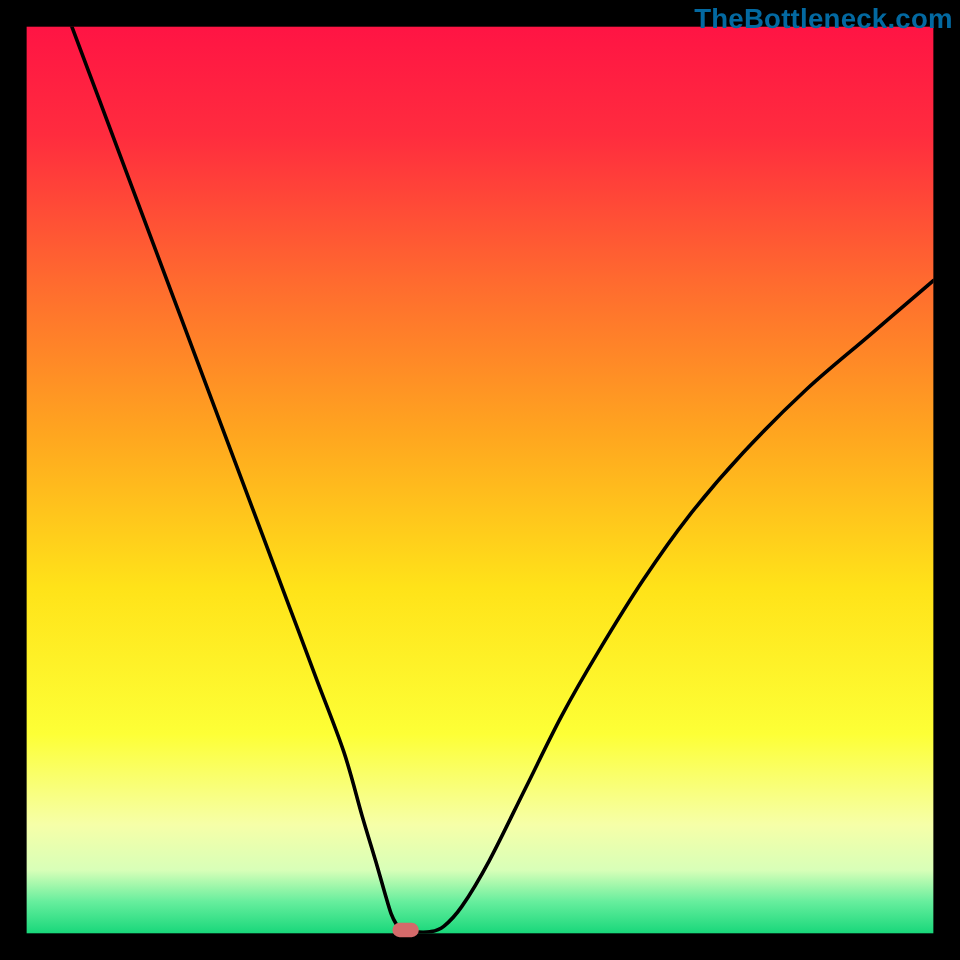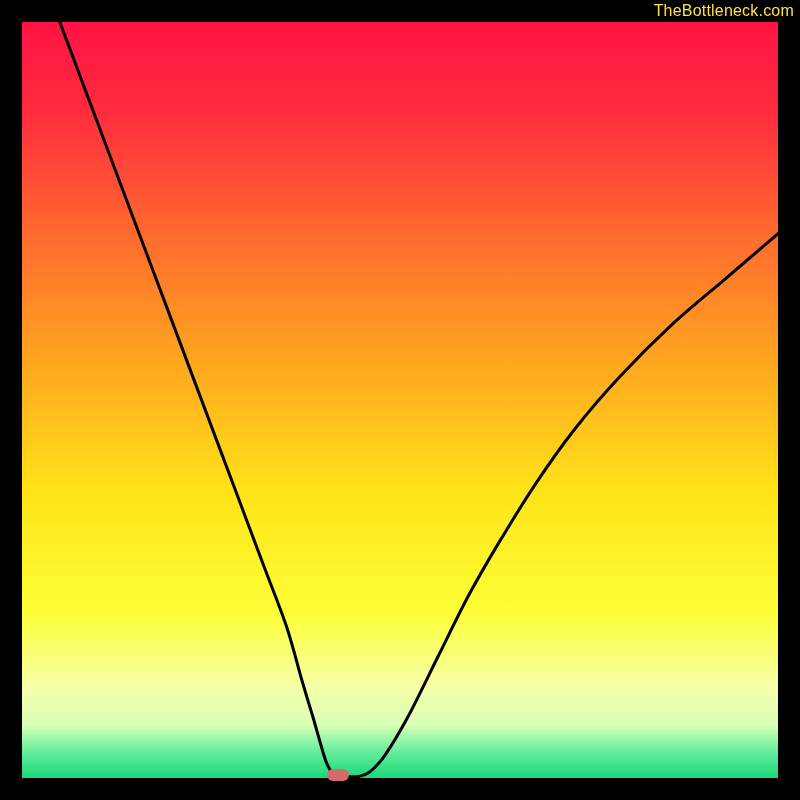--- a/index.html
+++ b/index.html
@@ -40,24 +40,24 @@
     position: absolute;
     width: 22px;
     height: 12px;
     border-radius: 6px;
   }
 
   .watermark {
     position: absolute;
     top: 2px;
     right: 6px;
-    color: #fde047;
-    font-size: 16px;
+    color: #0369a1;
+    font-size: 23px;
     letter-spacing: 0.2px;
-    font-weight: 400;
+    font-weight: 700;
   }
 </style>
 </head>
 <body>
 
 <div class="frame">
   <div class="plot">
     <svg class="gradient" viewBox="0 0 756 756" preserveAspectRatio="none">
       <defs>
         <linearGradient id="bg" x1="0" y1="0" x2="0" y2="1">

